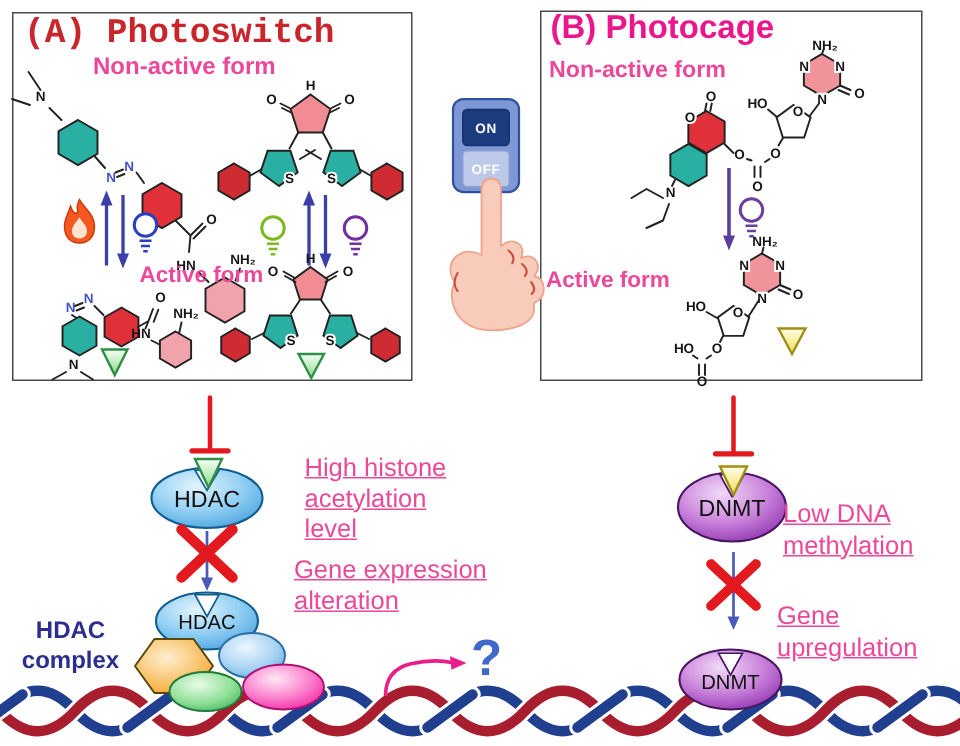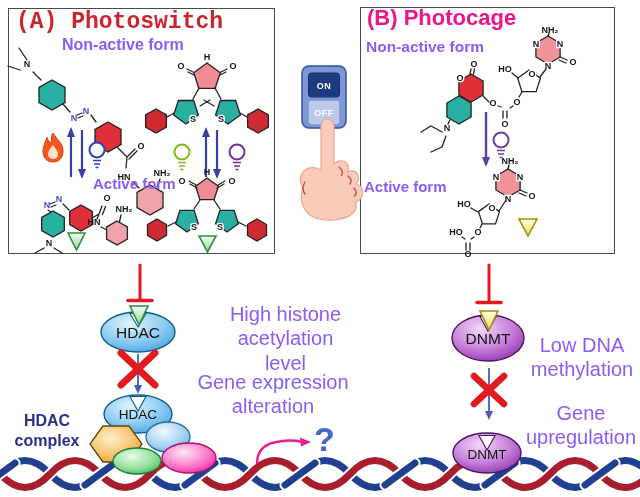--- a/index.html
+++ b/index.html
@@ -2,30 +2,30 @@
 <html><head>
 <meta charset="utf-8">
 <style>
   html,body{margin:0;padding:0;background:#fff;}
   .canvas{position:relative;width:640px;height:497px;background:#ffffff;overflow:hidden;
           font-family:"Liberation Sans",sans-serif;}
   .panel{position:absolute;border:1.6px solid #4a4a4a;background:transparent;}
   .panel-a{left:8px;top:8px;width:265px;height:244px;}
   .panel-b{left:360px;top:7px;width:253px;height:245px;}
   svg.art{position:absolute;left:0;top:0;z-index:2;}
-  .t{position:absolute;z-index:3;color:#8b5cf6;white-space:pre-line;}
+  .t{position:absolute;z-index:3;color:#ec4899;white-space:pre-line;}
   .title-a{left:16px;top:9px;font-size:23px;font-weight:700;color:#c9252b;font-family:Liberation Mono, monospace;}
   .title-b{left:367px;top:5px;font-size:22px;font-weight:700;color:#ec168c;}
   .form-a1{left:62px;top:36px;font-size:16px;font-weight:700;}
   .form-a2{left:93px;top:175px;font-size:15px;font-weight:700;}
   .form-b1{left:366px;top:38px;font-size:15.5px;font-weight:700;}
   .form-b2{left:364px;top:178px;font-size:15px;font-weight:700;}
-  .fx{font-size:20px;line-height:1.22;text-align:center;}
+  .fx{font-size:17px;line-height:1.22;text-decoration:underline;}
   .high-histone{left:203px;top:302px;width:165px;}
-  .gene-expr{left:184px;top:370px;width:178px;}
+  .gene-expr{left:196px;top:370px;width:178px;}
   .low-dna{left:522px;top:333px;width:120px;}
   .gene-up{left:518px;top:401px;width:126px;}
   .hdac-complex{left:0px;top:411px;width:94px;font-size:16px;font-weight:700;
                 color:#2b2e8f;text-align:center;line-height:1.25;}
   .qmark{left:314px;top:420px;font-size:34px;font-weight:700;color:#4169c8;}
   svg text{font-family:"Liberation Sans",sans-serif;}
   .atom{font-size:9px;font-weight:700;fill:#151515;text-anchor:middle;}
   .atomb{fill:#4050c8;}
   .halo{paint-order:stroke;stroke:#fff;stroke-width:2.6px;}
   .enzyme{font-size:15.5px;fill:#101010;text-anchor:middle;}

